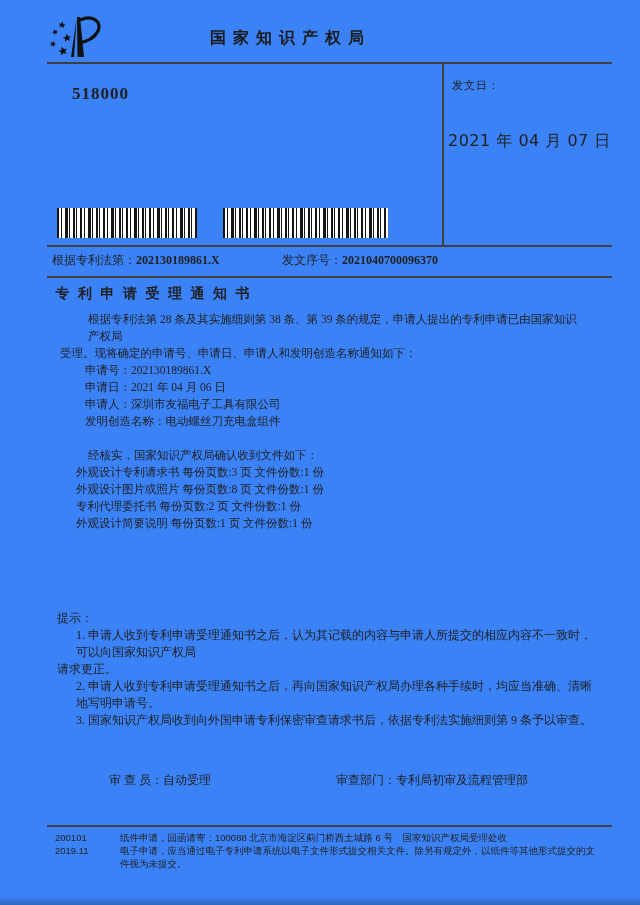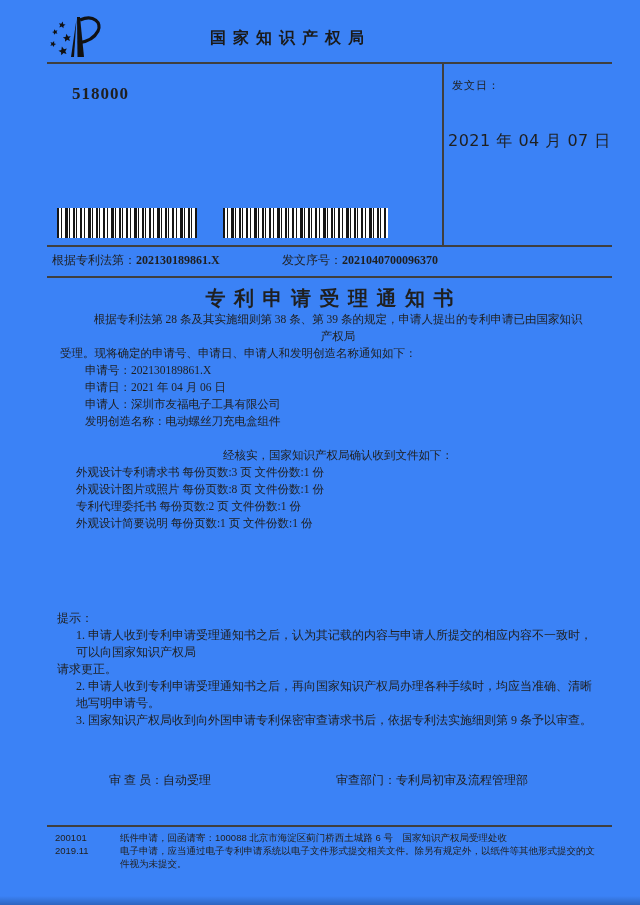--- a/index.html
+++ b/index.html
@@ -41,27 +41,27 @@
   .barcode-1 { left:57px; width:140px; }
   .barcode-2 { left:223px; width:165px; }
 
   
   .ref-row { top:252px; font-size:12px; }
   .ref-app { left:52px; }
   .ref-serial { left:282px; }
   .ref-row b, .bold { font-weight:bold; }
 
   .notice-title {
-    left:47px; top:285px; width:565px; text-align:center;
-    font-size:20px; font-weight:bold; letter-spacing:8.5px; padding-left:8.5px;
+    left:47px; top:285px; width:565px; text-align:left;
+    font-size:14px; font-weight:bold; letter-spacing:8.5px; padding-left:8.5px;
   }
 
   
   .body-block { left:60px; top:311px; width:528px; font-size:11.5px; line-height:17px; }
-  .para-indent { padding-left:28px;text-align:center; }
+  .para-indent { padding-left:28px; }
   .detail-line { padding-left:25px; }
   .spacer-line { height:17px; }
   .doc-line { padding-left:16px; }
 
   
   .hints-block { left:57px; top:610px; width:537px; font-size:12px; line-height:17px; }
   .hint-indent { padding-left:19px; }
 
   
   .sig-row { top:772px; font-size:12px;margin-left:16px; }

